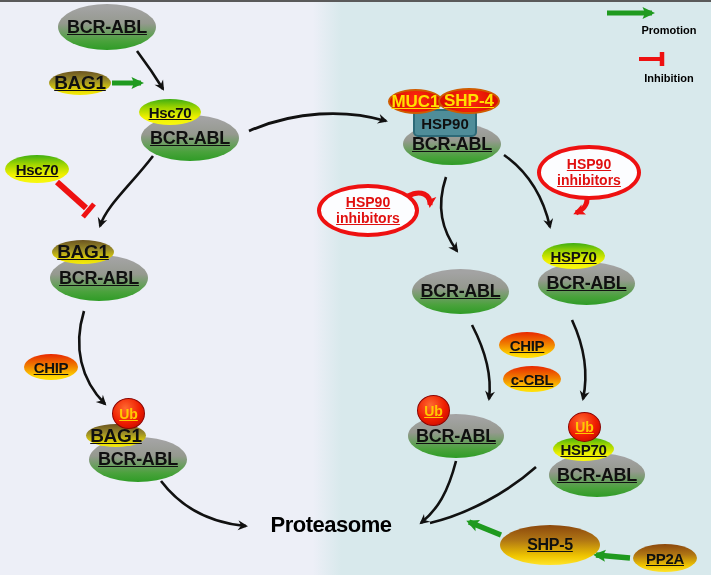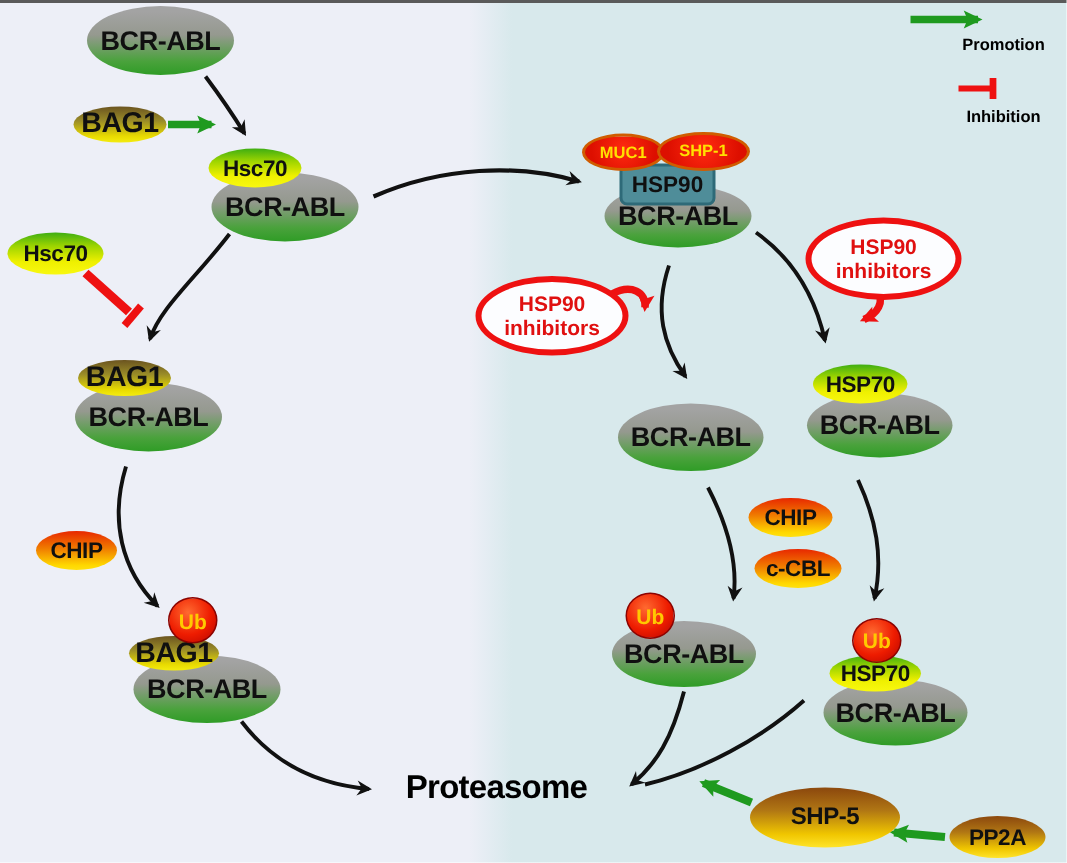--- a/index.html
+++ b/index.html
@@ -9,41 +9,41 @@
     overflow:hidden;
     font-family:"Liberation Sans", sans-serif;
     background:linear-gradient(to right,#edeff7 0%,#edeff7 44%,#d8e9ec 48%,#d8e9ec 100%);
     border-top:2px solid #5a5a5a;
     box-sizing:border-box;
   }
   #arrow-layer{position:absolute;left:0;top:0;z-index:1;}
   .node{
     position:absolute;display:flex;align-items:center;justify-content:center;
     border-radius:50%;font-weight:bold;color:#101010;text-align:right;
-    letter-spacing:-0.3px;z-index:2;
+    letter-spacing:-0.3px;z-index:2;text-decoration:underline;
   }
   .bcrabl{
     background:linear-gradient(to bottom,#a3a3a3 8%,#95998f 42%,#4aa23c 80%,#2f9c26 100%);
     font-size:18px;
   }
   .chap{ 
     background:linear-gradient(to bottom,#3fae12 0%,#9cd400 32%,#eff000 70%,#f8f810 100%);
     font-size:15px;z-index:3;
   }
   .bag1{
     background:linear-gradient(to bottom,#6b5420 0%,#9a8c28 40%,#e8da00 82%,#f4ec10 100%);
     font-size:19px;z-index:3;
   }
   .chip{
     background:linear-gradient(to bottom,#e82800 0%,#f07c00 45%,#ffd800 88%,#ffe010 100%);
     font-size:15px;
   }
   .redpill{
     background:radial-gradient(circle at 50% 40%,#ff2a10 0%,#dd0f00 75%);
-    border:2px solid #d05c00;color:#ffe000;font-size:11px;z-index:4;letter-spacing:0;
+    border:2px solid #d05c00;color:#ffe000;font-size:17px;z-index:4;letter-spacing:0;
   }
   .hsp90rect{
     position:absolute;display:flex;align-items:center;justify-content:center;
     background:#4f8d99;border:2px solid #2e6a78;border-radius:5px;
     font-weight:bold;font-size:15px;color:#101010;z-index:3;
   }
   .ubc{
     background:radial-gradient(circle at 40% 32%,#ff6a30 0%,#ee1c00 55%,#b50400 100%);
     border:1px solid #8c0300;color:#ffc900;font-size:14px;z-index:4;letter-spacing:0;
   }
@@ -122,21 +122,21 @@
 
   <div class="node chip" style="left:24px;top:352px;width:54px;height:26px">CHIP</div>
 
   <div class="node bcrabl" style="left:89px;top:435px;width:98px;height:45px">BCR-ABL</div>
   <div class="node bag1" style="left:86px;top:422px;width:60px;height:23px">BAG1</div>
   <div class="node ubc" style="left:112px;top:396px;width:31px;height:29px">Ub</div>
 
   <div class="node bcrabl" style="left:403px;top:121px;width:98px;height:42px">BCR-ABL</div>
   <div class="hsp90rect" style="left:413px;top:107px;width:60px;height:24px">HSP90</div>
   <div class="node redpill" style="left:388px;top:87px;width:51px;height:21px">MUC1</div>
-  <div class="node redpill" style="left:438px;top:86px;width:58px;height:22px">SHP-1</div>
+  <div class="node redpill" style="left:438px;top:86px;width:58px;height:22px">SHP-4</div>
 
   <div class="node inhib" style="left:317px;top:182px;width:94px;height:45px">
     <span>HSP90</span>
     <span>inhibitors</span>
   </div>
   <div class="node inhib" style="left:537px;top:143px;width:96px;height:47px">
     <span>HSP90</span>
     <span>inhibitors</span>
   </div>
 

